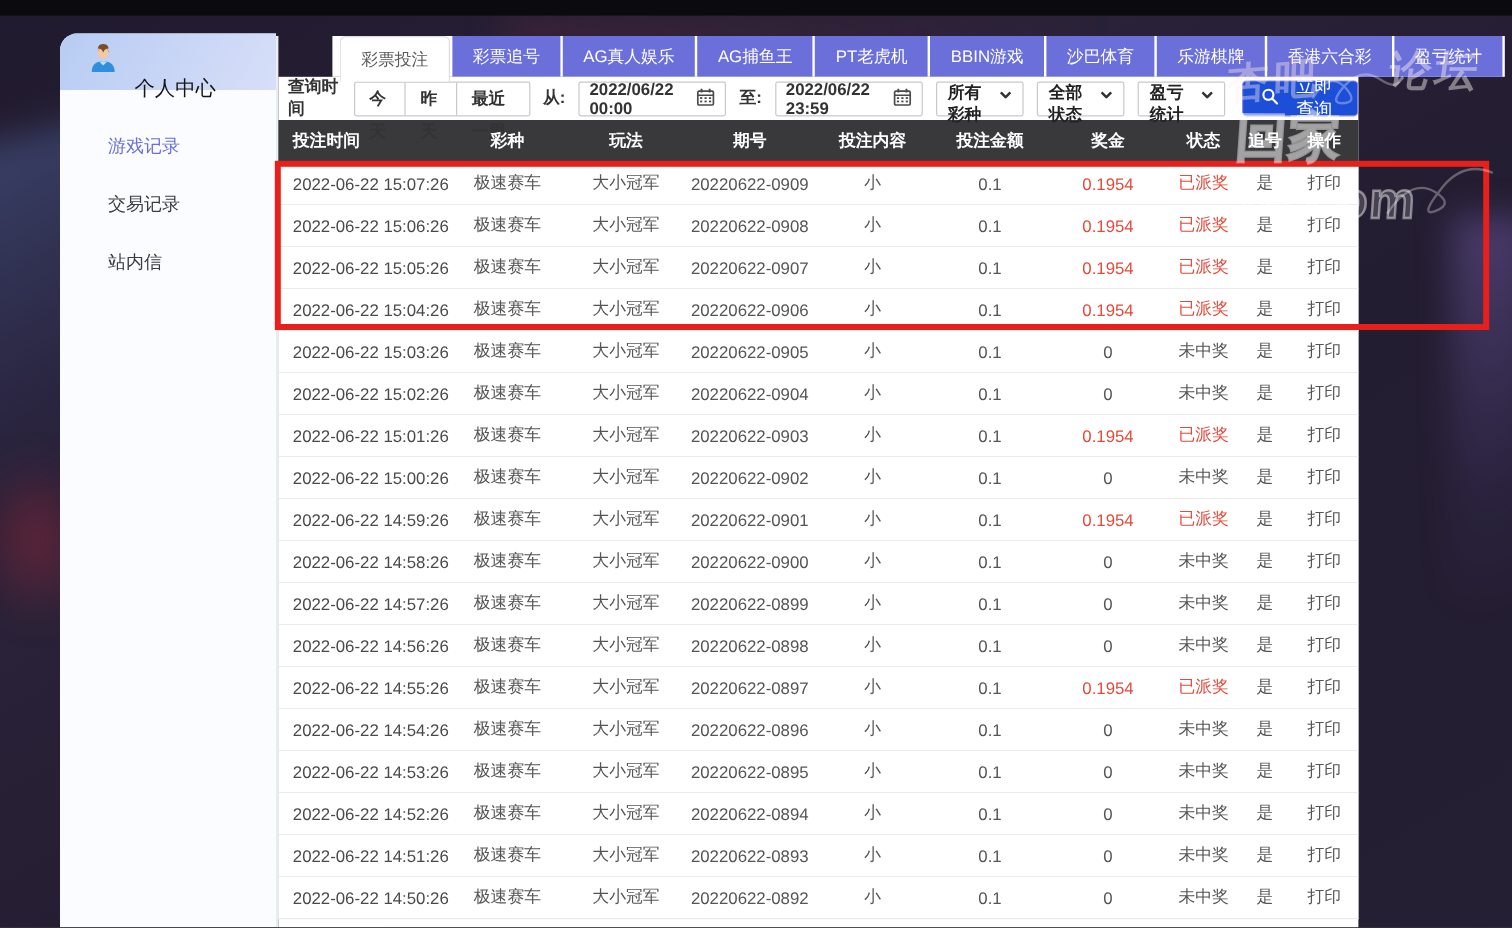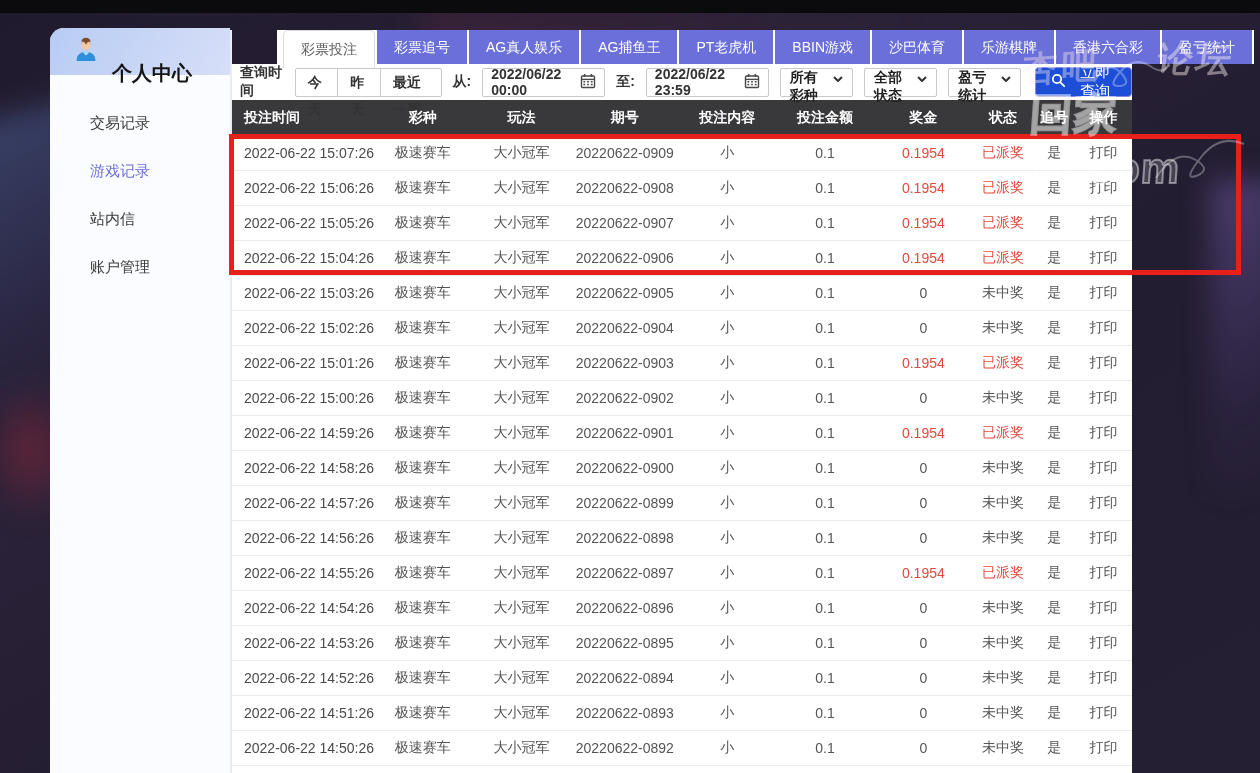--- a/index.html
+++ b/index.html
@@ -20,21 +20,21 @@
                  background:linear-gradient(90deg,rgba(120,50,70,.25),transparent); }
 
   .topbar { position:absolute; left:0; top:0; width:1260px; height:13px; background:#0b0b0d; }
 
   
   .sidebar { position:absolute; left:50px; top:28px; width:180px; bottom:0;
              background:#fbfcff; border-radius:14px 0 0 0; }
   .sidebar-header { height:47px; display:flex; align-items:center; gap:12px; padding-left:22px;
                     background:linear-gradient(120deg,#b7ccf3 0%,#c9d6f6 55%,#d7dff8 100%);
                     border-radius:14px 0 0 0; }
-  .sidebar-title { font-size:20px; font-weight:bold; color:#151515;margin-top:44px; }
+  .sidebar-title { font-size:17px; font-weight:normal; color:#151515;margin-top:44px; }
   .side-nav { padding-top:24px; }
   .side-item { height:48px; line-height:48px; padding-left:40px; font-size:15px; color:#3c3c3c; cursor:pointer; }
   .side-item.active { color:#6a6fd8; }
 
   .divider { position:absolute; left:230px; top:30px; width:2px; bottom:0; background:#e9ecf3; }
 
   
   .tabstrip { position:absolute; left:232px; top:30px; height:34px; display:flex; align-items:flex-start;
               background:#fff; padding-left:6px;margin-left:45px; }
   .tab { height:34px; line-height:34px; padding:0 17px; margin-right:2px; background:#6b6fd9;
@@ -103,24 +103,23 @@
           <path d="M9.5 8 a4.8 4.8 0 0 1 9 0 l-1 1.5 h-7z" fill="#7a4c2c"></path>
           <circle cx="14" cy="9.3" r="4.6" fill="#f2c9a2"></circle>
           <path d="M14 8.9 a4.7 4.7 0 0 1 4.6 -3.4 a4.7 4.7 0 0 0 -9.2 0 a4.7 4.7 0 0 1 4.6 3.4z" fill="#7a4c2c"></path>
           <path d="M4.5 25 q0 -9 9.5 -9 q9.5 0 9.5 9z" fill="#2f8fdd"></path>
           <path d="M11 16.6 l3 3 l3 -3 q-1.4 -.6 -3 -.6 q-1.6 0 -3 .6z" fill="#bfe0f5"></path>
         </svg>
       </span>
       <span class="sidebar-title">个人中心</span>
     </div>
     <nav class="side-nav" id="side-nav">
+        <div class="side-item active">游戏记录</div>
         <div class="side-item">交易记录</div>
-        <div class="side-item active">游戏记录</div>
         <div class="side-item">站内信</div>
-        <div class="side-item">账户管理</div>
       </nav>
   </aside>
 
   <div class="divider"></div>
 
   <div class="tabstrip" id="tabstrip">
       <div class="tab active">彩票投注</div>
       <div class="tab">彩票追号</div>
       <div class="tab">AG真人娱乐</div>
       <div class="tab">AG捕鱼王</div>

